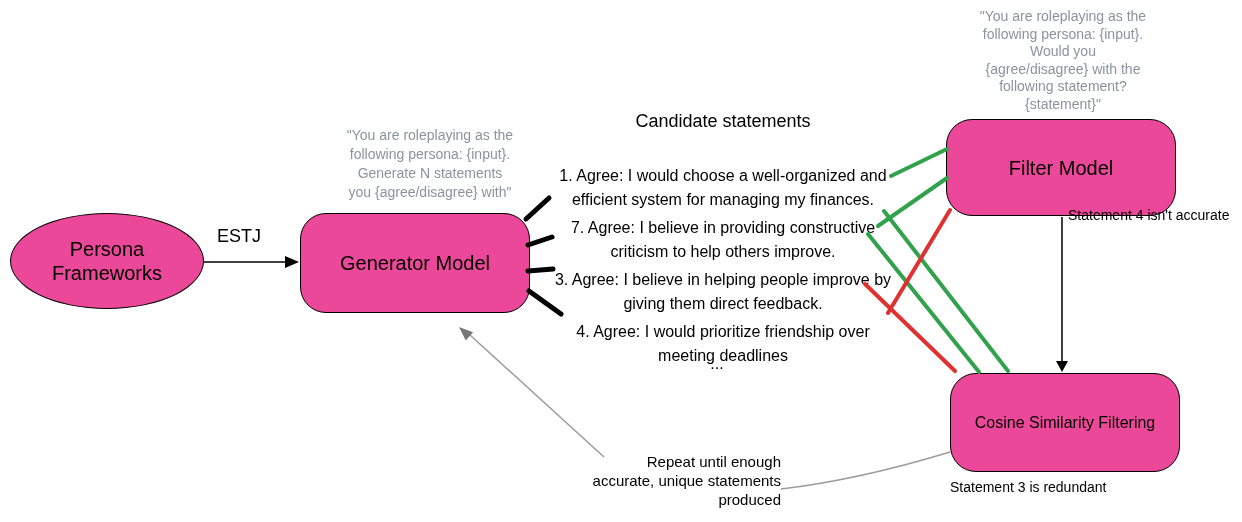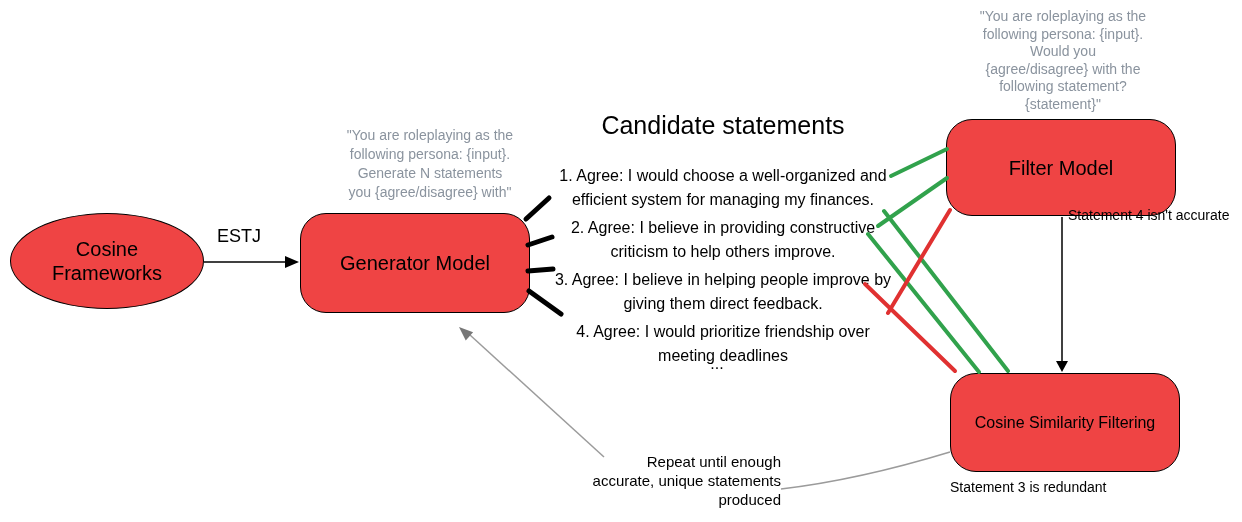--- a/index.html
+++ b/index.html
@@ -7,21 +7,21 @@
     position:relative;
     width:1242px;height:522px;
     background:#ffffff;
     font-family:"Liberation Sans", sans-serif;
     color:#000;
     overflow:hidden;
   }
   .node{
     position:absolute;
     border:1.5px solid #000;
-    background:#ef4444;
+    background:#ec4899;
     display:flex;align-items:center;justify-content:center;
     text-align:center;
     box-sizing:border-box;
   }
   .rounded{border-radius:26px;}
   .node-label{font-size:20px;line-height:1.2;white-space:pre-line;}
   .ellipse{border-radius:50%;}
   #persona-node{left:10px;top:213px;width:194px;height:96px;}
   #generator-node{left:300px;top:213px;width:230px;height:100px;}
   #filter-node{left:946px;top:119px;width:230px;height:97px;}
@@ -35,21 +35,21 @@
     text-align:center;
     white-space:pre-line;
   }
   #generator-prompt{left:322px;top:126px;width:216px;line-height:19px;}
   #filter-prompt{left:953px;top:8px;width:220px;line-height:17.5px;}
 
   #estj-label{position:absolute;left:217px;top:226px;font-size:18px;}
 
   #candidates-title{
     position:absolute;left:545px;top:111px;width:356px;
-    font-size:25px;text-align:center;
+    font-size:18px;text-align:center;
   }
   #candidates-list{
     position:absolute;left:536px;top:164px;width:362px;
     font-size:16px;line-height:24px;text-align:center;
   }
   .candidate-item{margin-bottom:4px;margin-left:12px;}
   #candidates-ellipsis{
     position:absolute;left:536px;top:355px;width:362px;
     font-size:16px;text-align:center;
   }
@@ -75,39 +75,39 @@
   .edge-red{stroke:var(--red,#e03131);stroke-width:4;stroke-linecap:round;}
   .gray-line{stroke:var(--connector-gray,#9b9b9b);stroke-width:1.5;fill:none;}
   .gray-fill{fill:#777;stroke:none;}
 </style>
 </head>
 <body>
 
 <div class="canvas">
 
   <div class="node ellipse" id="persona-node">
-    <span class="node-label">Cosine
+    <span class="node-label">Persona
 Frameworks</span>
   </div>
 
   <span id="estj-label">ESTJ</span>
 
   <div class="prompt" id="generator-prompt">"You are roleplaying as the
 following persona: {input}.
 Generate N statements
 you {agree/disagree} with"</div>
 
   <div class="node rounded" id="generator-node">
     <span class="node-label">Generator Model</span>
   </div>
 
   <div id="candidates-title">Candidate statements</div>
   <div id="candidates-list">
     <div class="candidate-item">1. Agree: I would choose a well-organized and efficient system for managing my finances.</div>
-    <div class="candidate-item">2. Agree: I believe in providing constructive criticism to help others improve.</div>
+    <div class="candidate-item">7. Agree: I believe in providing constructive criticism to help others improve.</div>
     <div class="candidate-item">3. Agree: I believe in helping people improve by giving them direct feedback.</div>
     <div class="candidate-item">4. Agree: I would prioritize friendship over meeting deadlines</div>
   </div>
   <div id="candidates-ellipsis">...</div>
 
   <div class="prompt" id="filter-prompt">"You are roleplaying as the
 following persona: {input}.
 Would you
 {agree/disagree} with the
 following statement?

